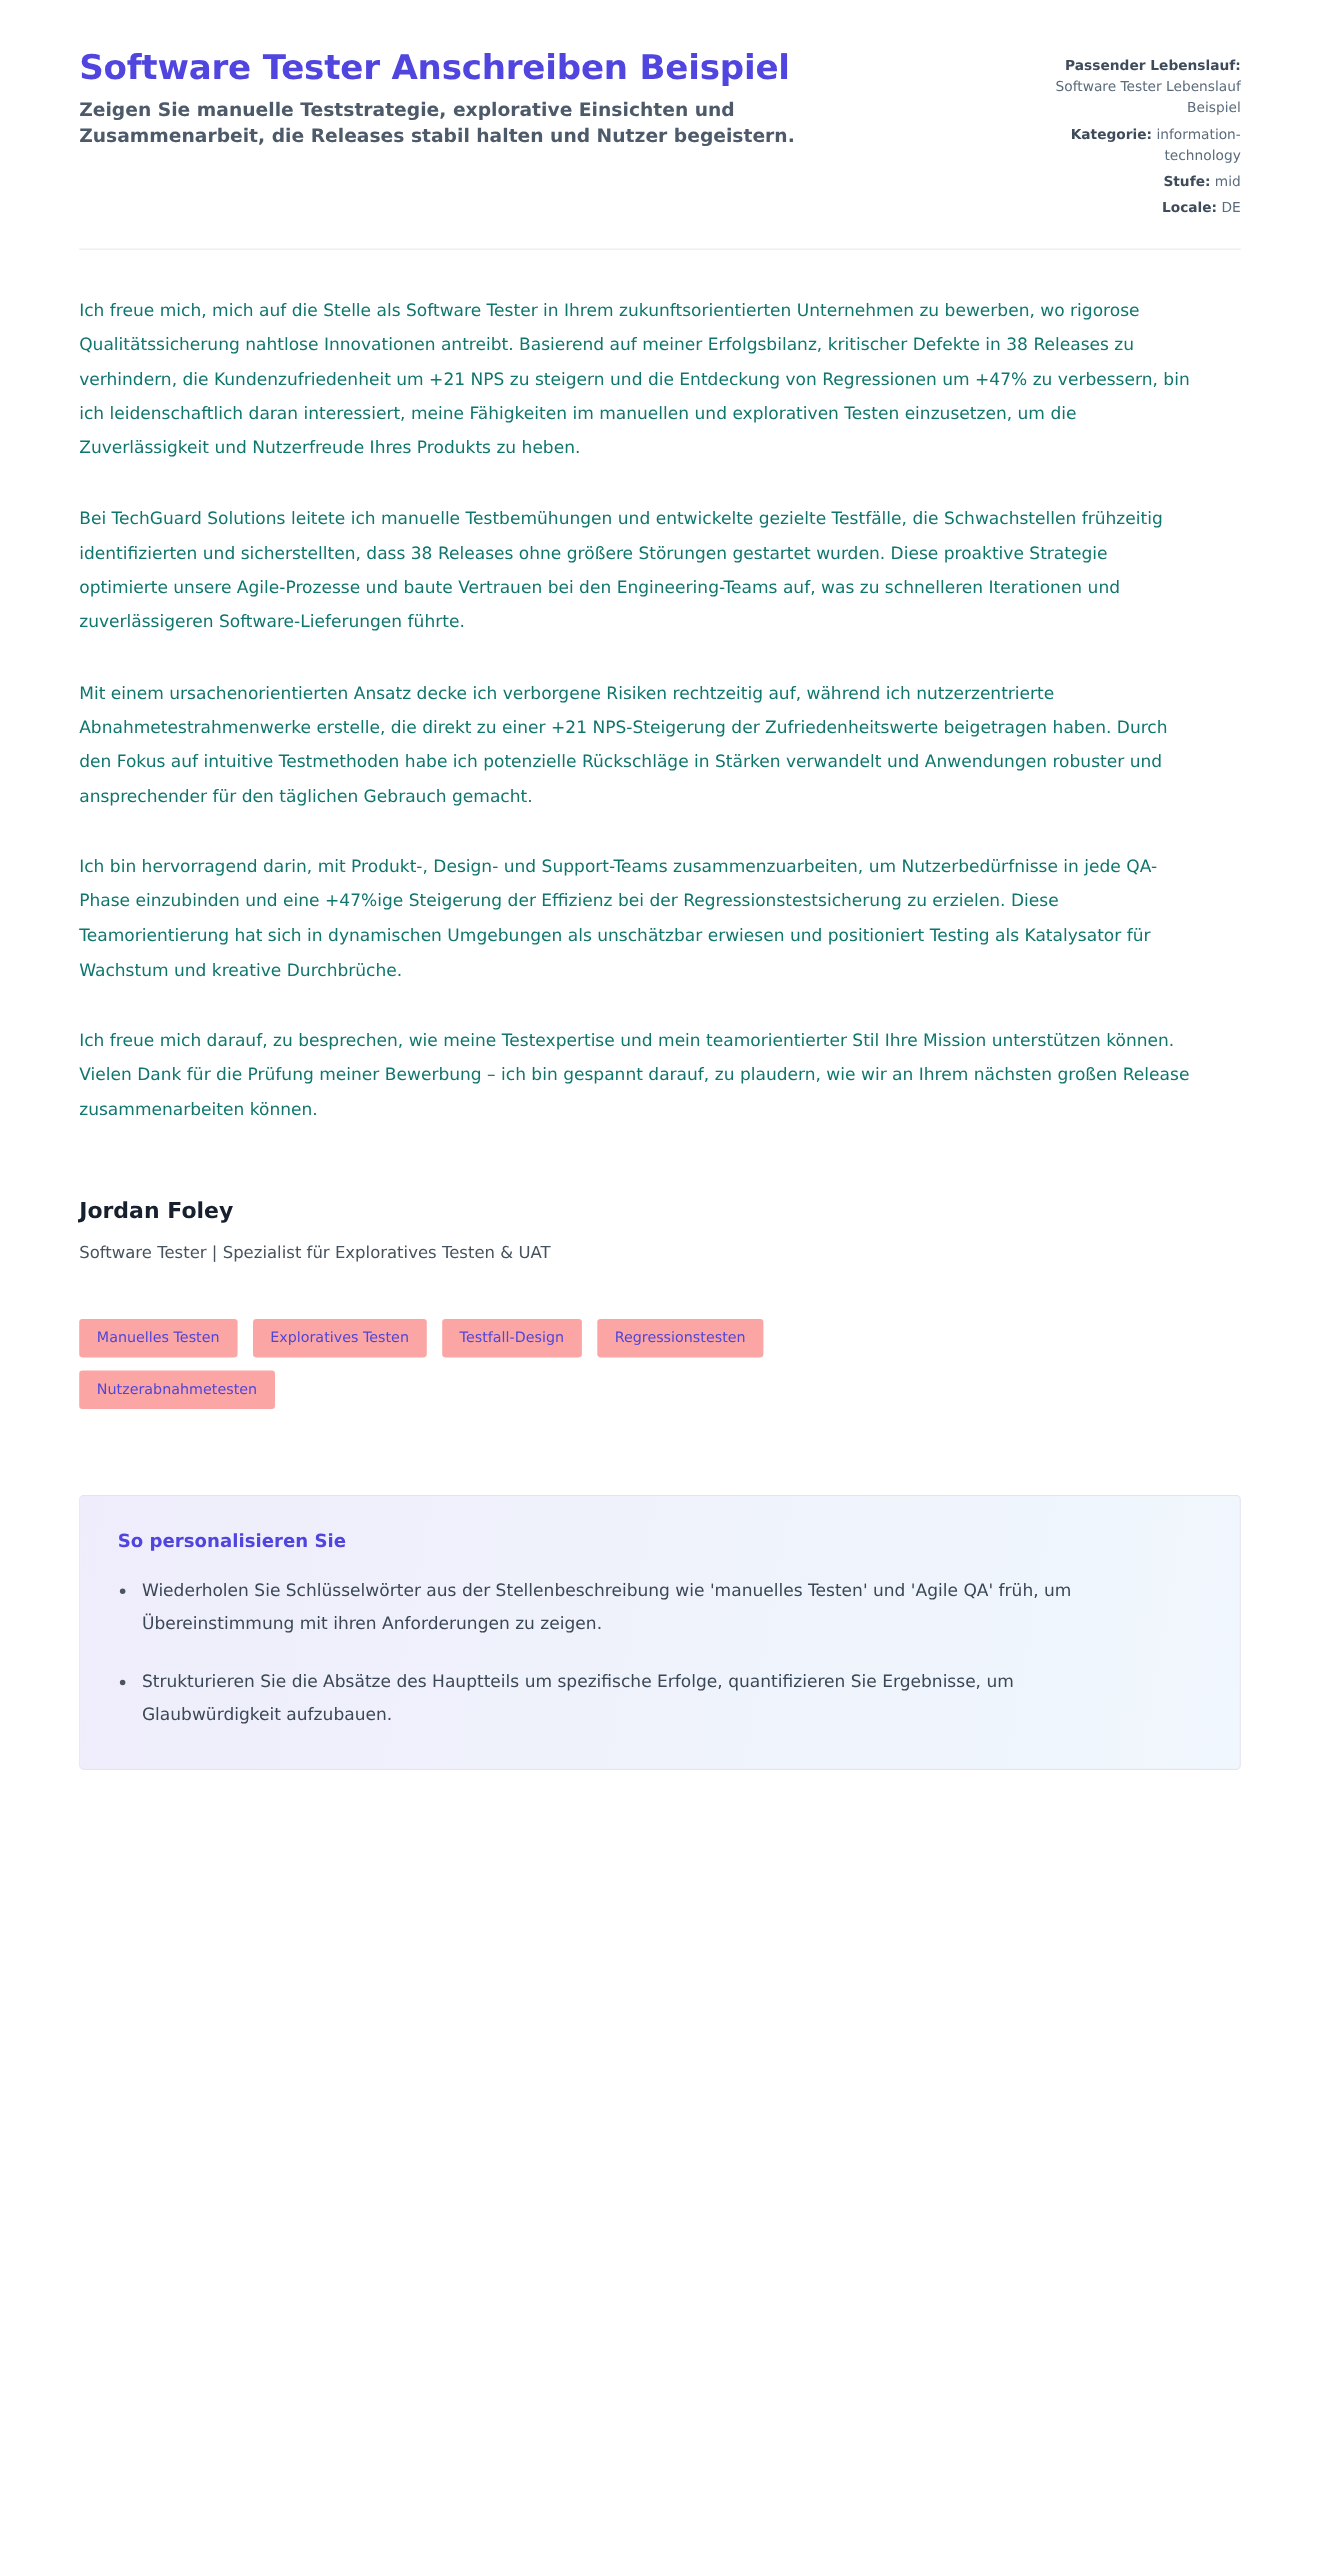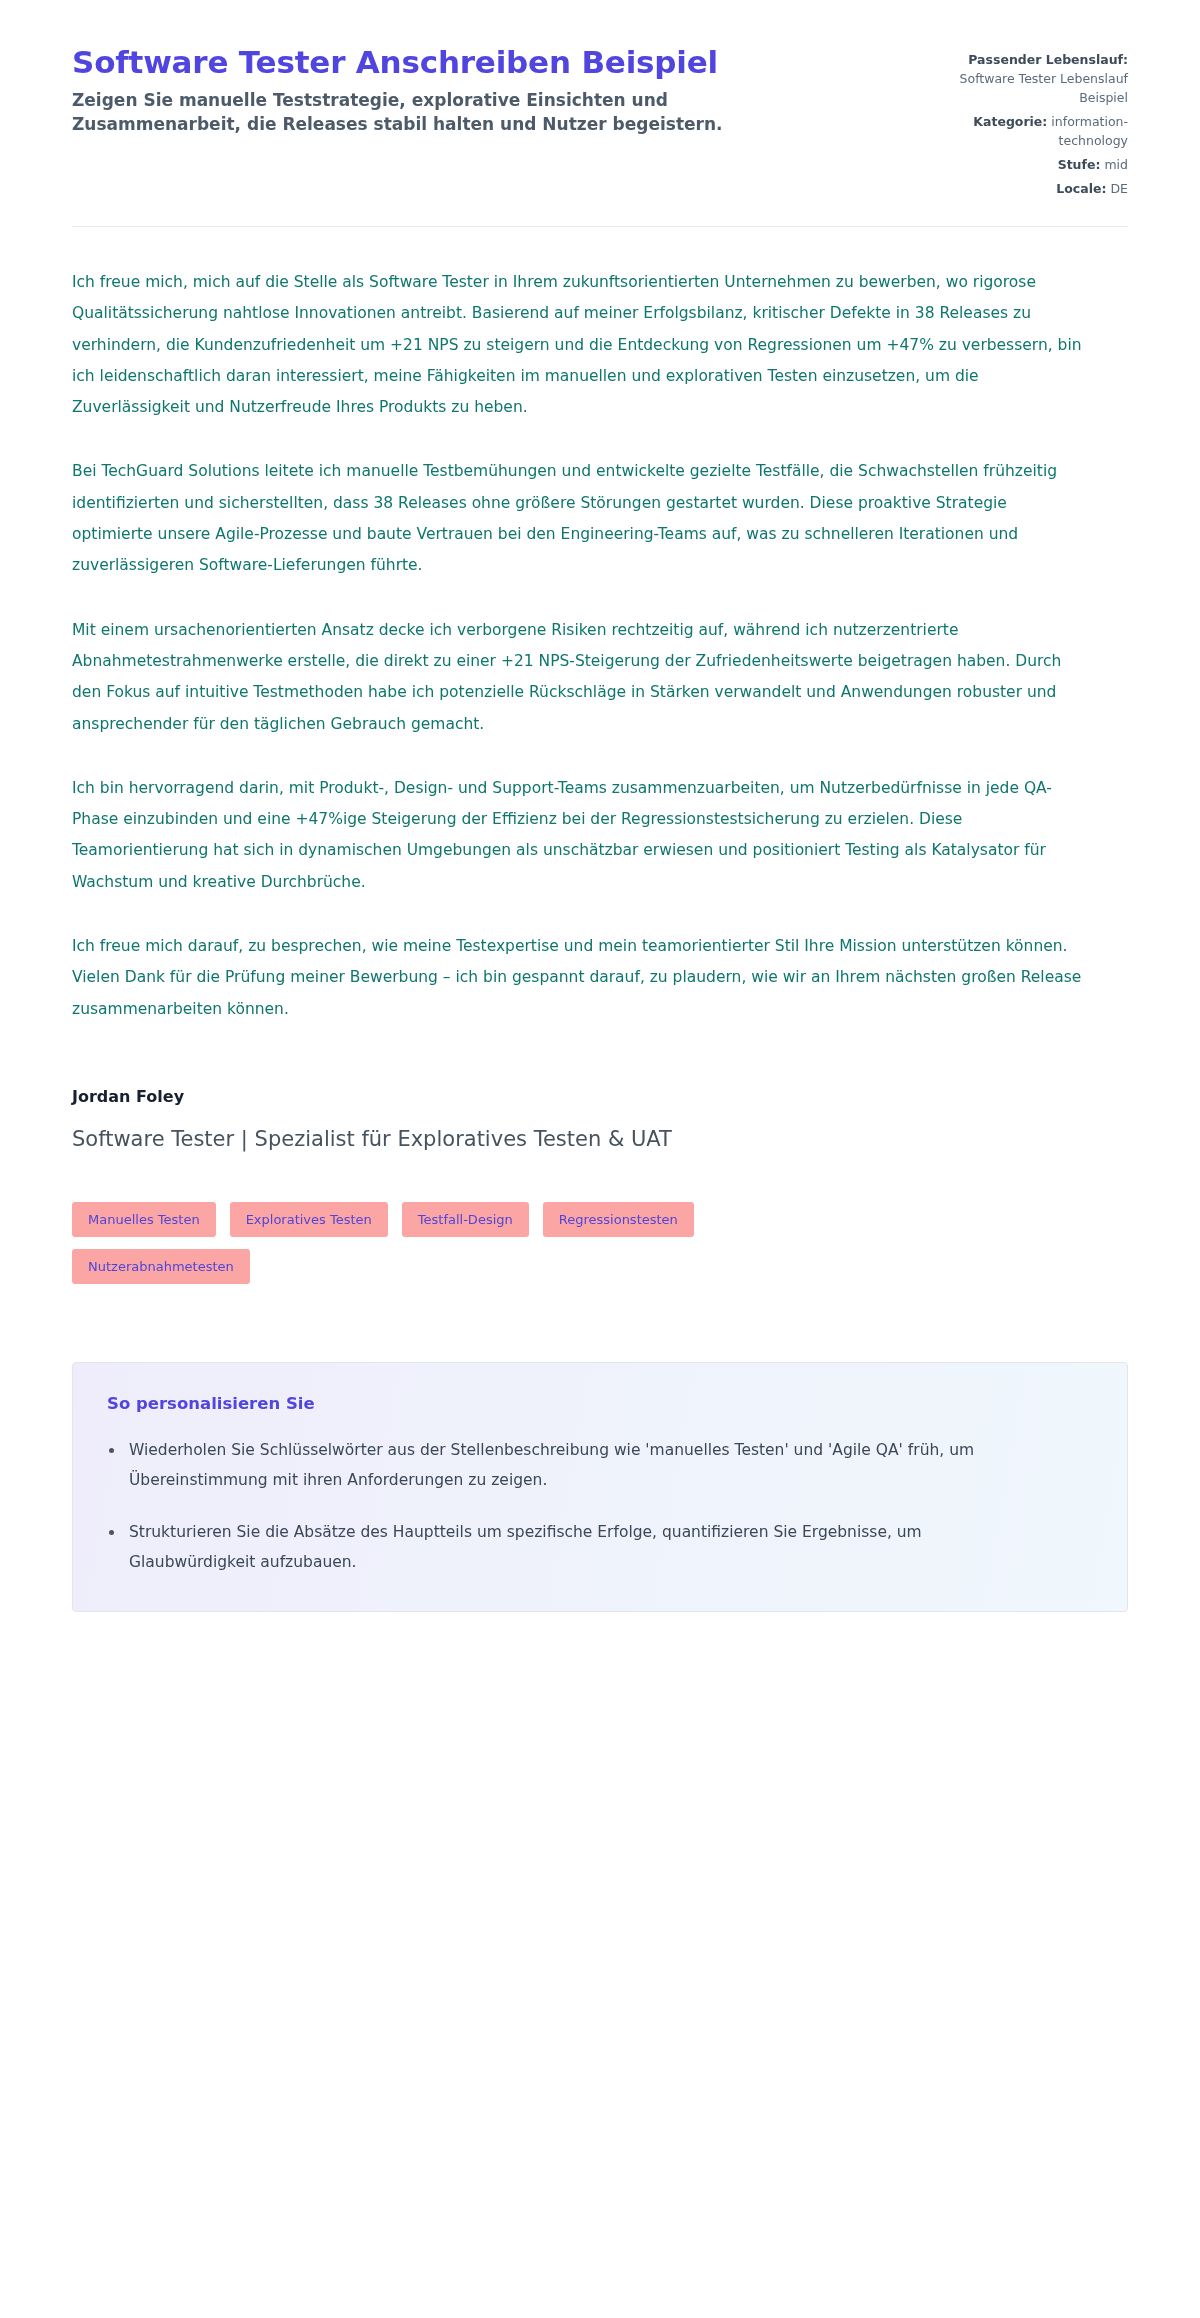--- a/index.html
+++ b/index.html
@@ -89,28 +89,28 @@
     color: #0f766e;
     margin: 0 0 33px 0;
     max-width: 1010px;
     font-weight: 400;
   }
   .para:last-of-type { margin-bottom: 0; }
 
   
   .signature { margin-top: 62px; }
   .sign-name {
-    font-size: 16px;
+    font-size: 20px;
     font-weight: 700;
     color: #16202e;
     margin: 0 0 16px 0;
     line-height: 1.3;
   }
   .sign-role {
-    font-size: 21px;
+    font-size: 15px;
     font-weight: 400;
     color: #46535f;
     margin: 0;
     line-height: 1.45;
   }
 
   
   .tags {
     display: flex;
     flex-wrap: wrap;

